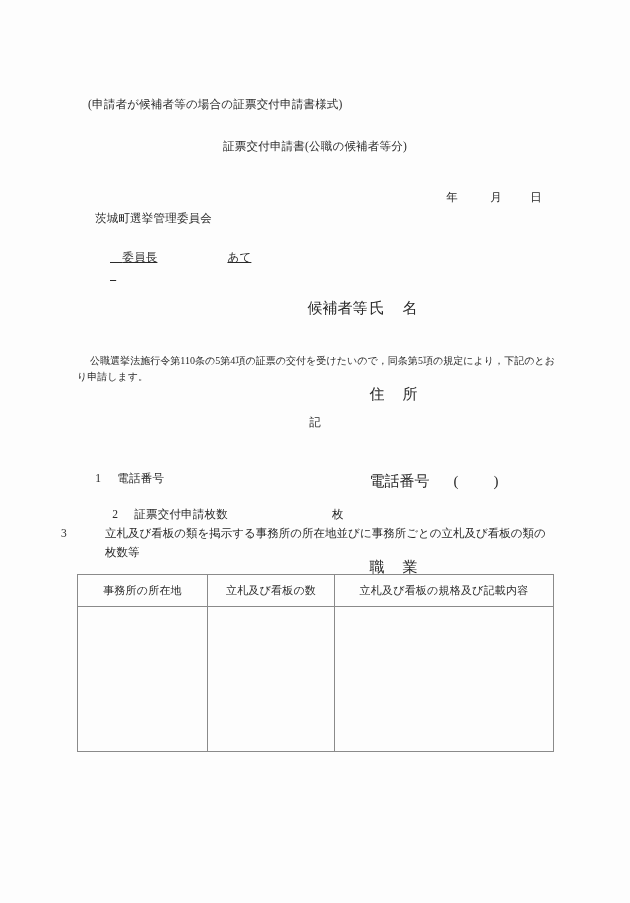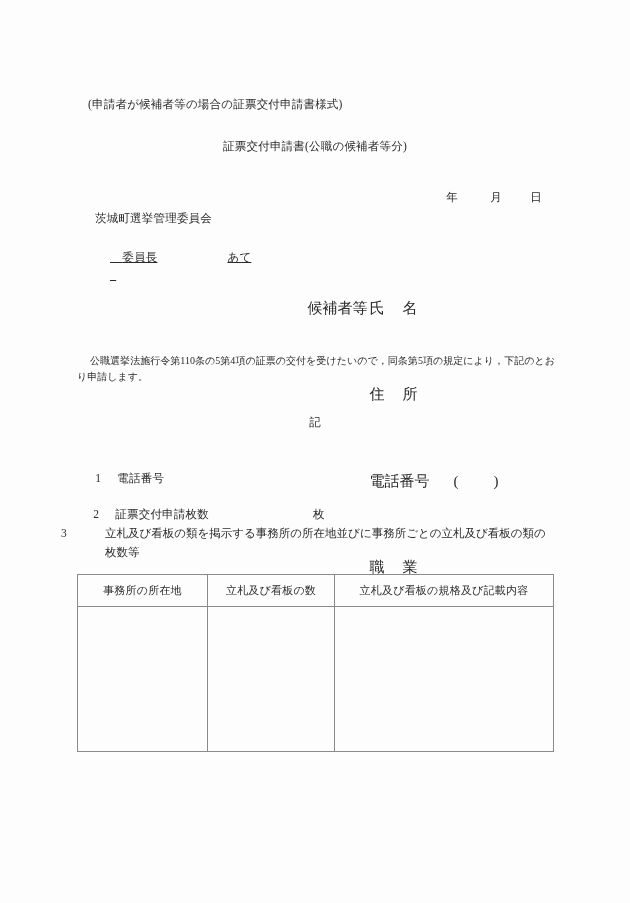--- a/index.html
+++ b/index.html
@@ -77,21 +77,21 @@
     text-align: justify;
     text-indent: 13px;
     white-space: normal;
   }
 
   
   .ki-mark { left: 0; top: 414px; width: 630px; text-align: center; }
 
   
   .item-1 { left: 83px; top: 453px; }
-  .item-2 { left: 81px; top: 489px; }
+  .item-2 { left: 100px; top: 489px; }
   .item-num { display: inline-block; width: 22px; }
   .item-2 .cnt-gap { display: inline-block; width: 104px; }
 
   .item-3 {
     position: absolute;
     left: 83px;
     top: 524px;
     width: 472px;
     font-size: 11.5px;
     line-height: 1.62;

